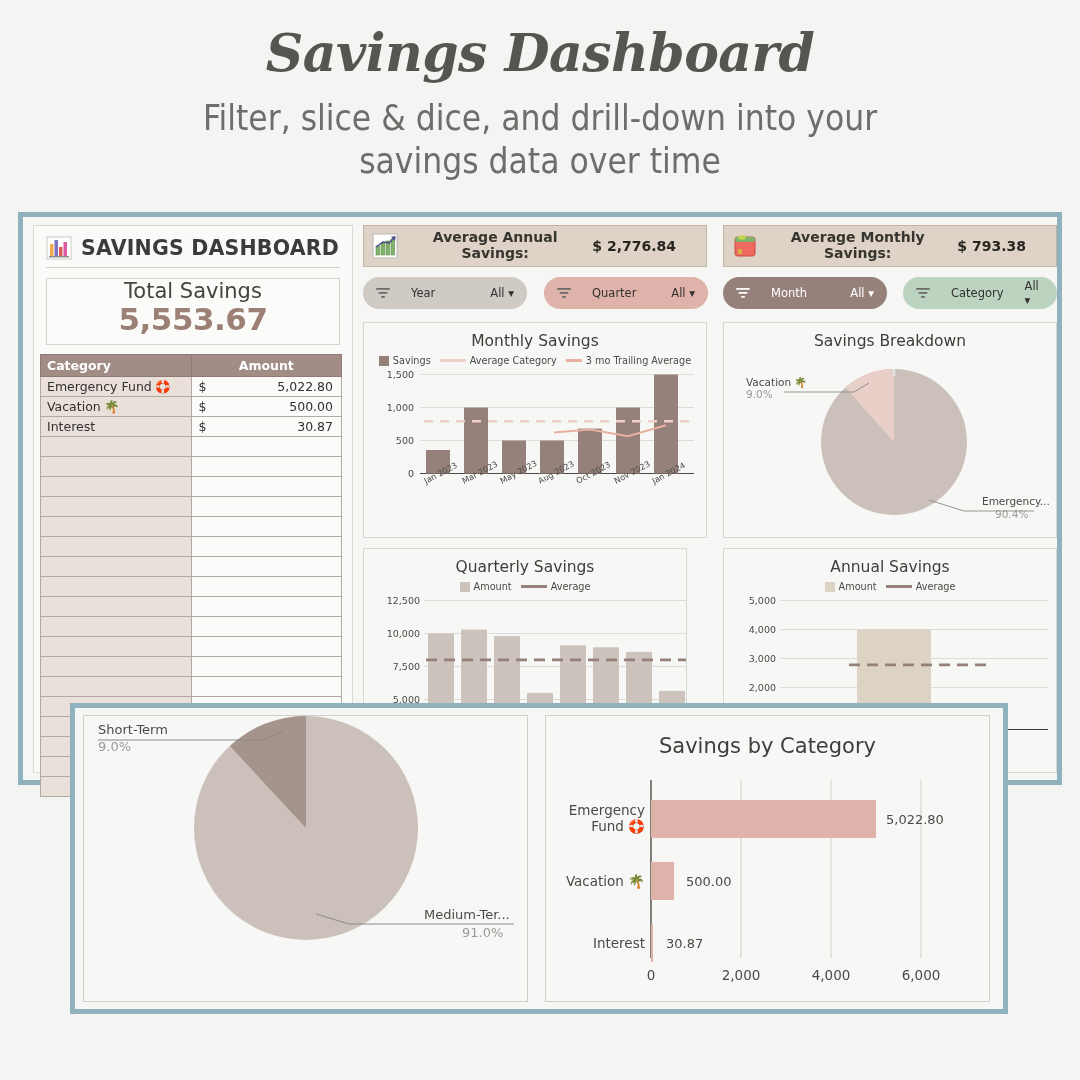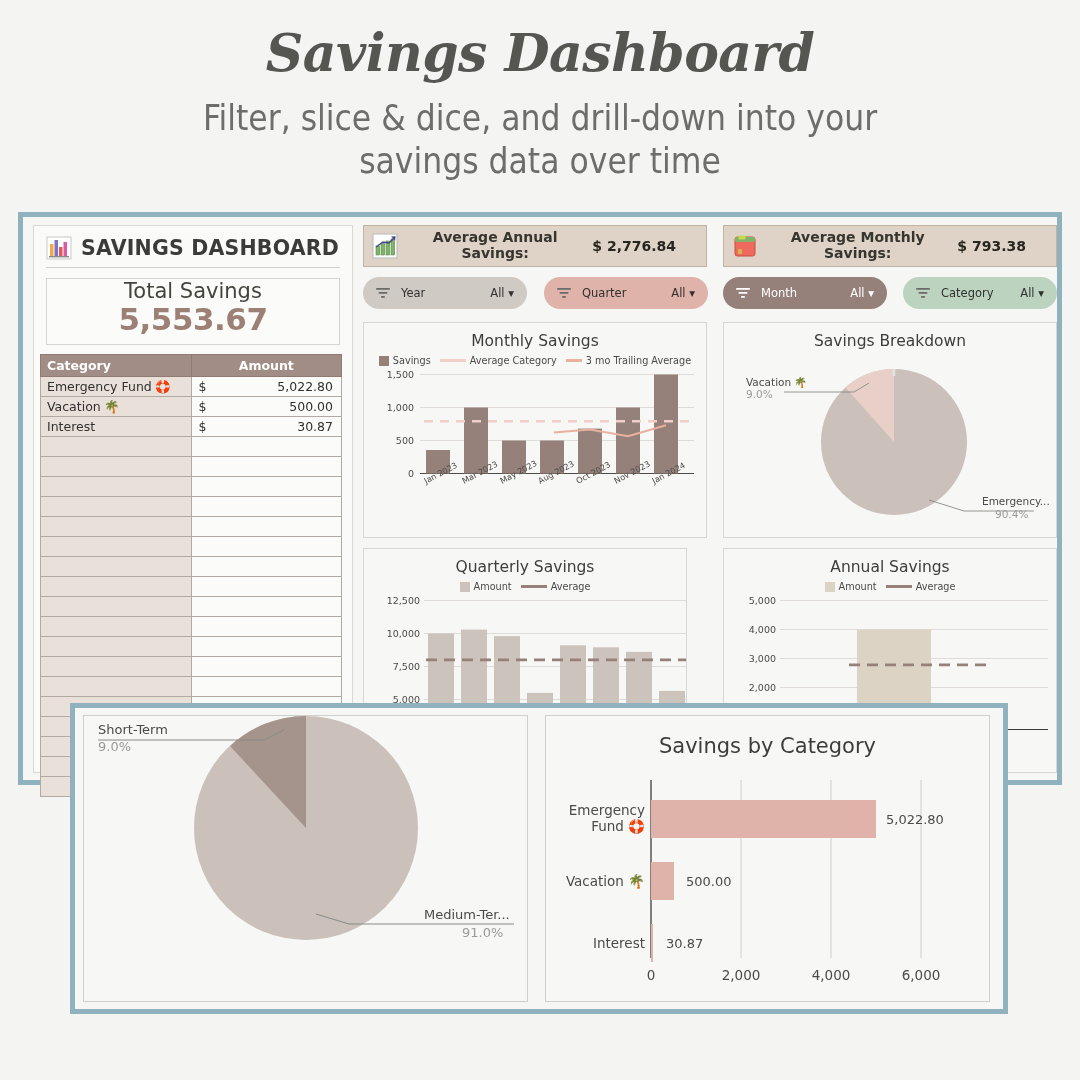--- a/index.html
+++ b/index.html
@@ -72,21 +72,21 @@
   }
   #kpi-annual  { left: 340px; top: 8px;  width: 344px; }
   #kpi-monthly { left: 700px; top: 8px;  width: 334px; }
   .kpi-icon { width: 26px; height: 26px; flex: 0 0 26px; }
   .kpi-label { flex: 1; text-align: center; font-size: 14px; font-weight: bold; color: #36352f; line-height: 1.12; }
   .kpi-value { font-size: 14px; font-weight: bold; color: #26251f; padding-right: 22px; white-space: nowrap; }
 
   
   .pill {
     position: absolute; top: 60px; height: 32px; border-radius: 16px;
-    display: flex; align-items: center; padding: 0 13px; gap: 11px; font-size: 11.5px;
+    display: flex; align-items: center; padding: 0 13px; gap: 21px; font-size: 11.5px;
   }
   #pill-year     { left: 340px; width: 164px; background: #d0cac5; color: #31312e; }
   #pill-quarter  { left: 521px; width: 164px; background: #dfb3a9; color: #31312e; }
   #pill-month    { left: 700px; width: 164px; background: #96817a; color: #ffffff; }
   #pill-category { left: 880px; width: 154px; background: #bcd3c0; color: #31312e; }
   .pill-name { flex: 1; }
   .pill-val { font-size: 11.5px; }
   .funnel { width: 14px; height: 12px; flex: 0 0 14px; }
 
   

